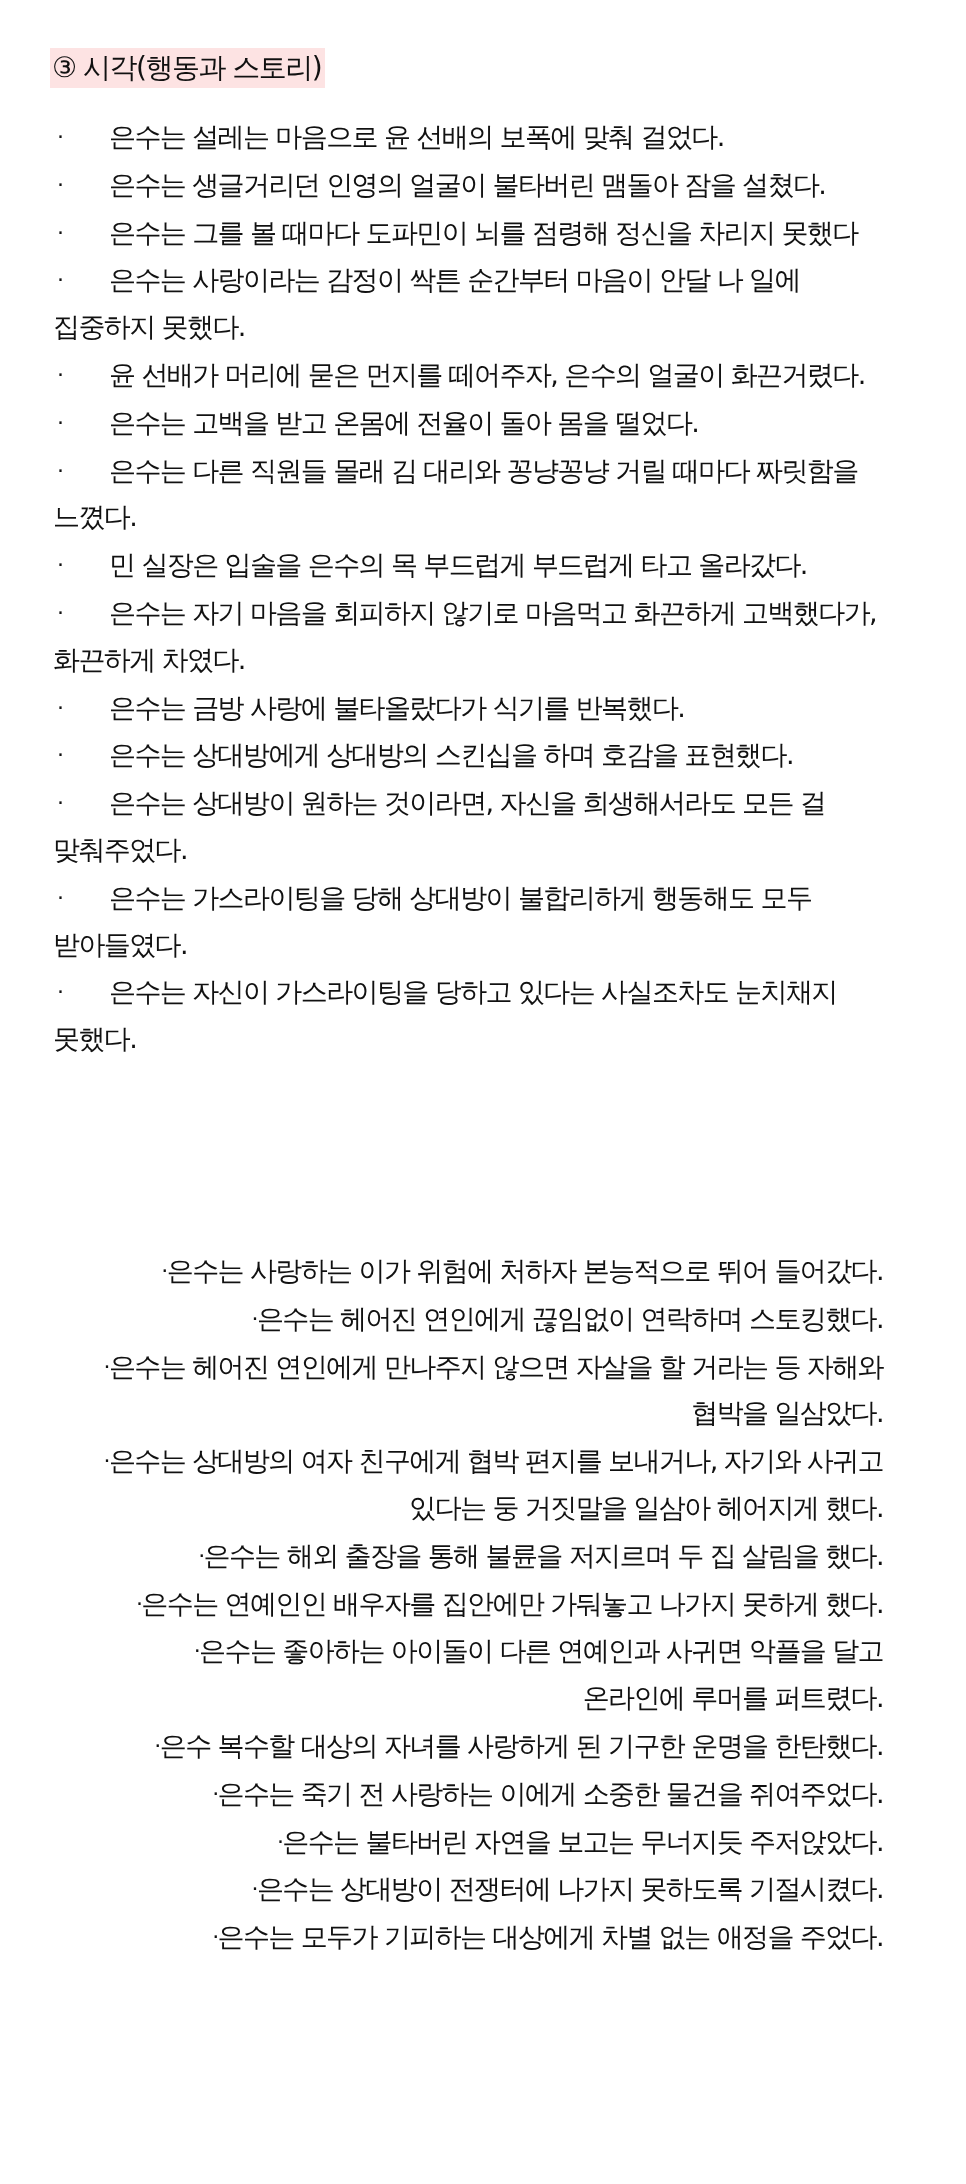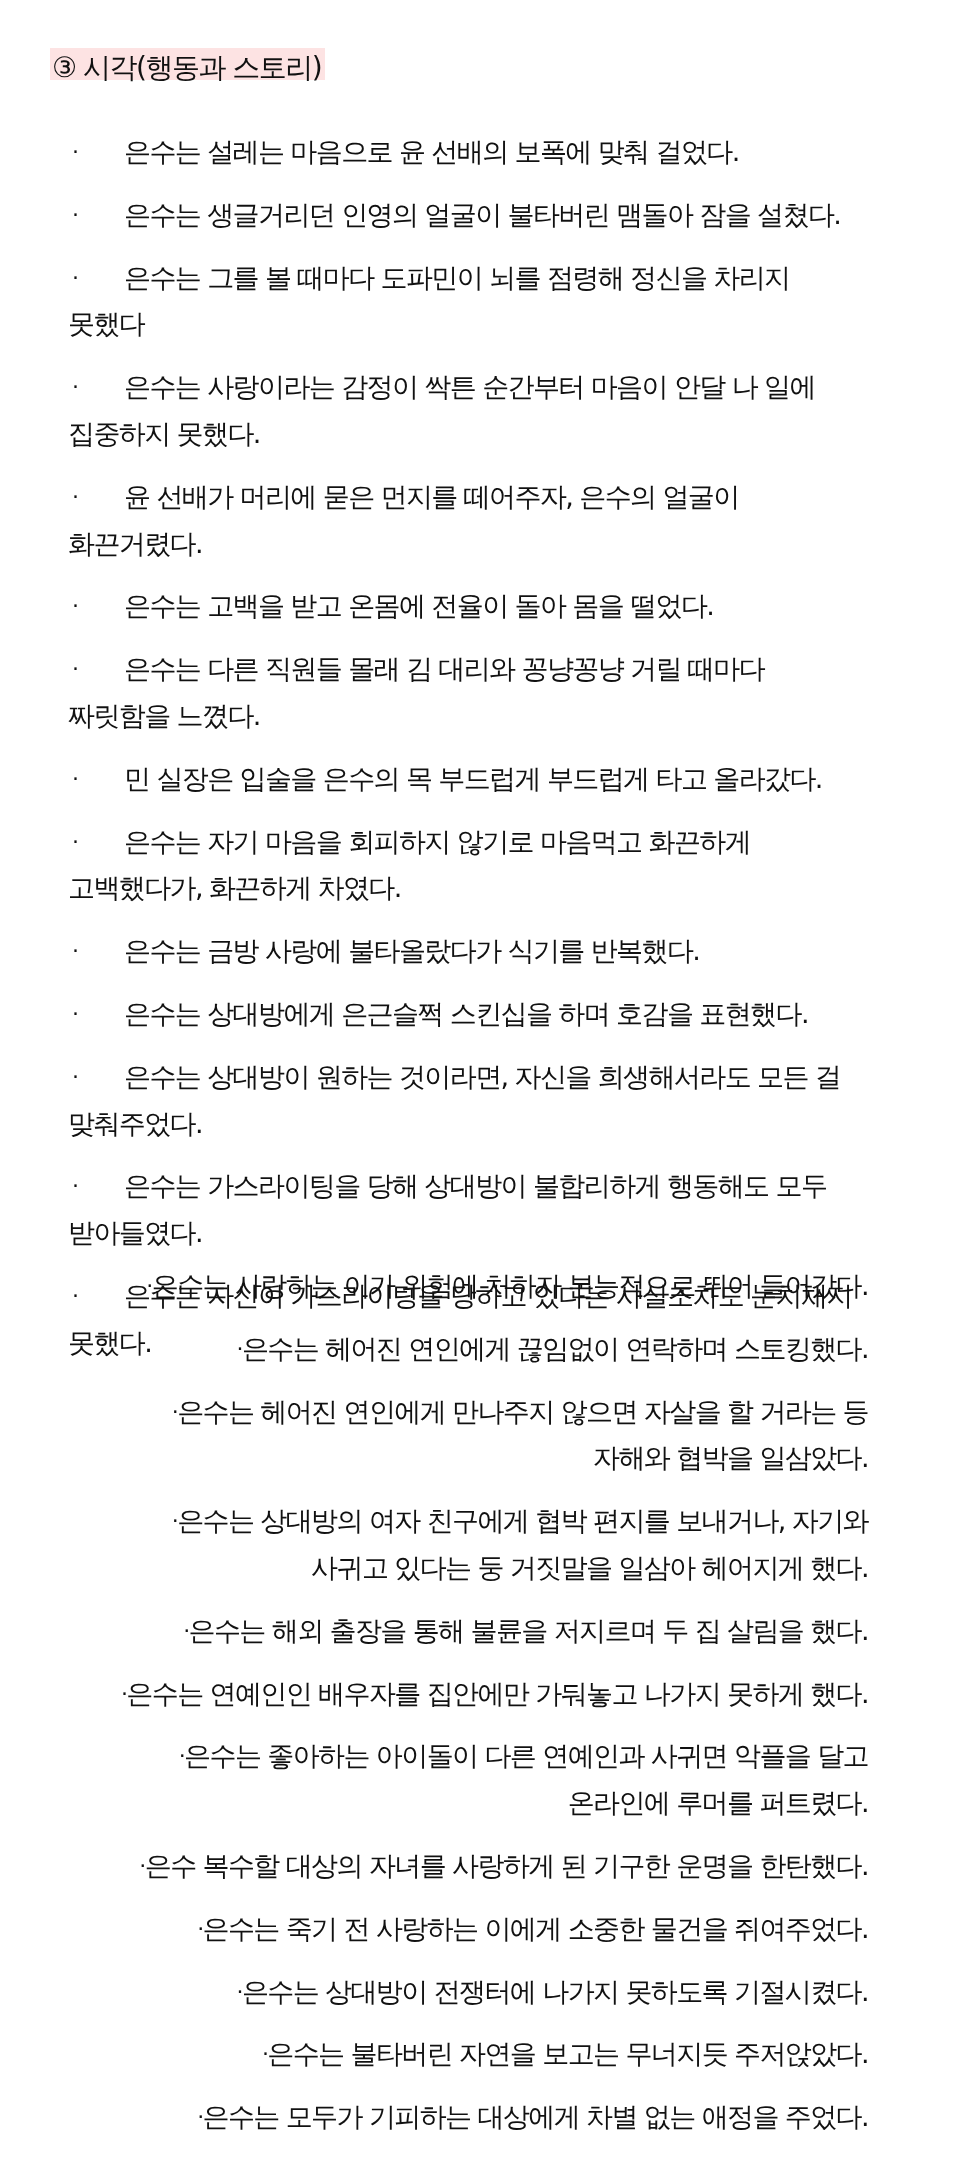--- a/index.html
+++ b/index.html
@@ -3,33 +3,33 @@
 <meta charset="utf-8">
 <style>
   html, body { margin: 0; padding: 0; background: #ffffff; }
   body {
     width: 966px; height: 2184px; position: relative; overflow: hidden;
     font-family: "DejaVu Sans", "Liberation Sans", sans-serif;
     color: #111111;
   }
   .heading {
     position: absolute; left: 50px; top: 48px;
-    height: 32px; line-height: 40px;
+    height: 40px; line-height: 40px;
     padding: 0 4px 0 2px;
     background: #fde3e3;
     font-size: 28px; letter-spacing: -1.5px;
     white-space: nowrap;
   }
   .block { position: absolute; }
   .block1 { left: 52px; top: 113px; width: 830px; }
   .block2 { left: 46px; top: 1247px; width: 838px; text-align: right; }
   .item {
     font-size: 27px; line-height: 46.8px; letter-spacing: -1.6px;
     word-break: keep-all; overflow-wrap: anywhere;
-    margin: 16px;
+    margin: 1px;
   }
   .bullet {
     display: inline-block; width: 56px; text-indent: 4px;
     font-size: 22px; vertical-align: top; line-height: 46.8px;
   }
   .block2 .bullet { width: 61px; }
 </style>
 </head>
 <body>
 
@@ -39,31 +39,31 @@
     <p class="item"><span class="bullet">·</span><span>은수는 설레는 마음으로 윤 선배의 보폭에 맞춰 걸었다.</span></p>
     <p class="item"><span class="bullet">·</span><span>은수는 생글거리던 인영의 얼굴이 불타버린 맴돌아 잠을 설쳤다.</span></p>
     <p class="item"><span class="bullet">·</span><span>은수는 그를 볼 때마다 도파민이 뇌를 점령해 정신을 차리지 못했다</span></p>
     <p class="item"><span class="bullet">·</span><span>은수는 사랑이라는 감정이 싹튼 순간부터 마음이 안달 나 일에 집중하지 못했다.</span></p>
     <p class="item"><span class="bullet">·</span><span>윤 선배가 머리에 묻은 먼지를 떼어주자, 은수의 얼굴이 화끈거렸다.</span></p>
     <p class="item"><span class="bullet">·</span><span>은수는 고백을 받고 온몸에 전율이 돌아 몸을 떨었다.</span></p>
     <p class="item"><span class="bullet">·</span><span>은수는 다른 직원들 몰래 김 대리와 꽁냥꽁냥 거릴 때마다 짜릿함을 느꼈다.</span></p>
     <p class="item"><span class="bullet">·</span><span>민 실장은 입술을 은수의 목 부드럽게 부드럽게 타고 올라갔다.</span></p>
     <p class="item"><span class="bullet">·</span><span>은수는 자기 마음을 회피하지 않기로 마음먹고 화끈하게 고백했다가, 화끈하게 차였다.</span></p>
     <p class="item"><span class="bullet">·</span><span>은수는 금방 사랑에 불타올랐다가 식기를 반복했다.</span></p>
-    <p class="item"><span class="bullet">·</span><span>은수는 상대방에게 은근슬쩍 스킨십을 하며 호감을 표현했다.</span></p>
+    <p class="item"><span class="bullet">·</span><span>은수는 상대방에게 상대방의 스킨십을 하며 호감을 표현했다.</span></p>
     <p class="item"><span class="bullet">·</span><span>은수는 상대방이 원하는 것이라면, 자신을 희생해서라도 모든 걸 맞춰주었다.</span></p>
     <p class="item"><span class="bullet">·</span><span>은수는 가스라이팅을 당해 상대방이 불합리하게 행동해도 모두 받아들였다.</span></p>
     <p class="item"><span class="bullet">·</span><span>은수는 자신이 가스라이팅을 당하고 있다는 사실조차도 눈치채지 못했다.</span></p>
   </div>
 <div class="block block2">
     <p class="item"><span class="bullet">·</span><span>은수는 사랑하는 이가 위험에 처하자 본능적으로 뛰어 들어갔다.</span></p>
     <p class="item"><span class="bullet">·</span><span>은수는 헤어진 연인에게 끊임없이 연락하며 스토킹했다.</span></p>
     <p class="item"><span class="bullet">·</span><span>은수는 헤어진 연인에게 만나주지 않으면 자살을 할 거라는 등 자해와 협박을 일삼았다.</span></p>
     <p class="item"><span class="bullet">·</span><span>은수는 상대방의 여자 친구에게 협박 편지를 보내거나, 자기와 사귀고 있다는 둥 거짓말을 일삼아 헤어지게 했다.</span></p>
     <p class="item"><span class="bullet">·</span><span>은수는 해외 출장을 통해 불륜을 저지르며 두 집 살림을 했다.</span></p>
     <p class="item"><span class="bullet">·</span><span>은수는 연예인인 배우자를 집안에만 가둬놓고 나가지 못하게 했다.</span></p>
     <p class="item"><span class="bullet">·</span><span>은수는 좋아하는 아이돌이 다른 연예인과 사귀면 악플을 달고 온라인에 루머를 퍼트렸다.</span></p>
     <p class="item"><span class="bullet">·</span><span>은수 복수할 대상의 자녀를 사랑하게 된 기구한 운명을 한탄했다.</span></p>
     <p class="item"><span class="bullet">·</span><span>은수는 죽기 전 사랑하는 이에게 소중한 물건을 쥐여주었다.</span></p>
+    <p class="item"><span class="bullet">·</span><span>은수는 불타버린 자연을 보고는 무너지듯 주저앉았다.</span></p>
     <p class="item"><span class="bullet">·</span><span>은수는 상대방이 전쟁터에 나가지 못하도록 기절시켰다.</span></p>
-    <p class="item"><span class="bullet">·</span><span>은수는 불타버린 자연을 보고는 무너지듯 주저앉았다.</span></p>
     <p class="item"><span class="bullet">·</span><span>은수는 모두가 기피하는 대상에게 차별 없는 애정을 주었다.</span></p>
   </div>
 
 </body></html>

